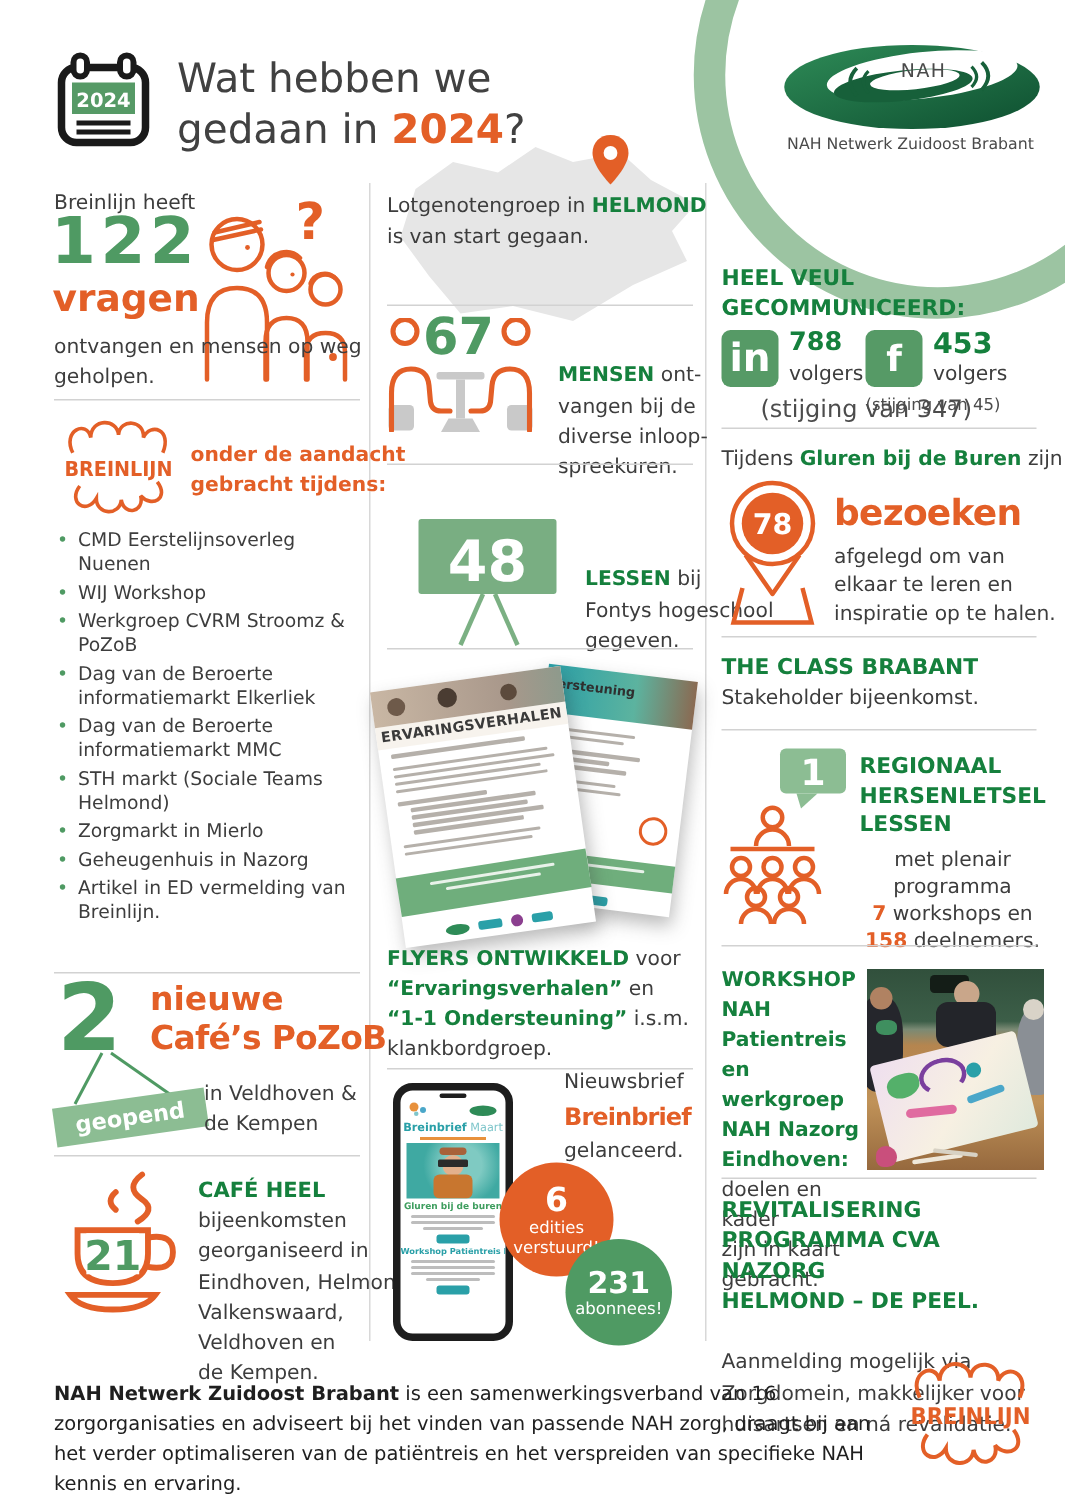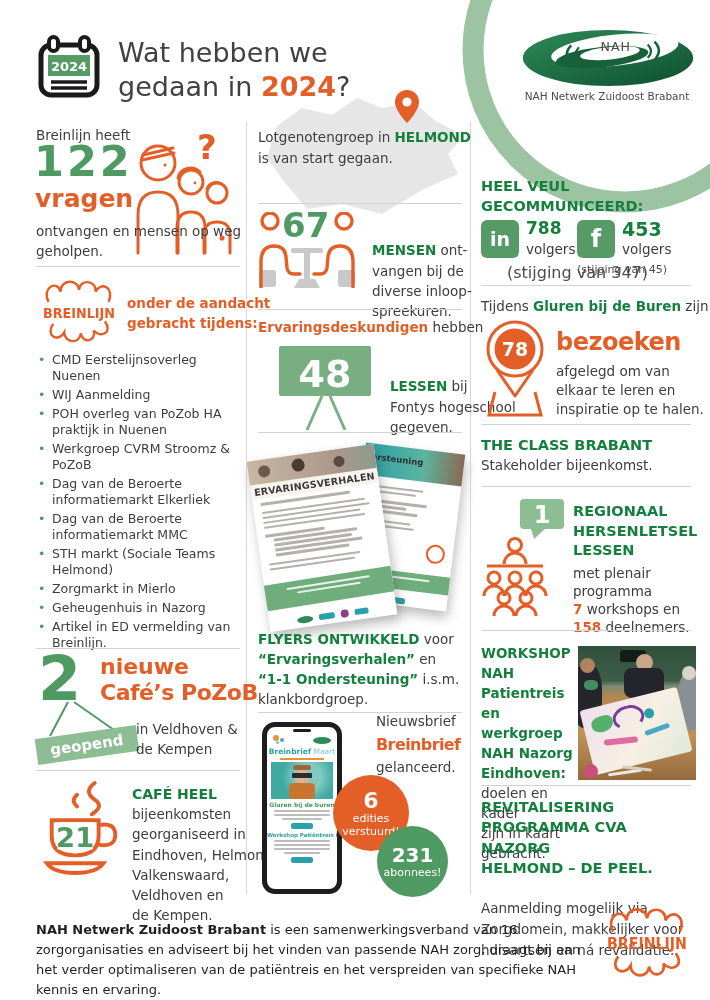--- a/index.html
+++ b/index.html
@@ -118,22 +118,21 @@
       <path d="M17,52 C8,64 22,73 29,61 C29,73 46,74 47,62 C49,74 64,71 61,59 C69,68 82,61 73,49"></path>
     </g>
     <text x="45" y="45" text-anchor="middle" font-size="15" font-weight="bold" fill="#e35f27" textLength="78" lengthAdjust="spacingAndGlyphs">BREINLIJN</text>
   </svg>
 
   <div class="abs b orange pre" style="left:127px;top:294px;font-size:13.5px;line-height:1.45;">onder de aandacht
 gebracht tijdens:</div>
 
   <ul class="attn abs" style="left:38px;top:352px;">
     <li>CMD Eerstelijnsoverleg Nuenen</li>
-    <li>WIJ Aanmelding</li>
-    <li>POH overleg van PoZob HA praktijk in Nuenen</li>
+    <li>WIJ Workshop</li>
     <li>Werkgroep CVRM Stroomz &amp; PoZoB</li>
     <li>Dag van de Beroerte informatiemarkt Elkerliek</li>
     <li>Dag van de Beroerte informatiemarkt MMC</li>
     <li>STH markt (Sociale Teams Helmond)</li>
     <li>Zorgmarkt in Mierlo</li>
     <li>Geheugenhuis in Nazorg</li>
     <li>Artikel in ED vermelding van Breinlijn.</li>
   </ul>
 
   <div class="hline" style="left:36px;top:648px;width:204px;"></div>
@@ -202,23 +201,20 @@
   <div class="abs b green" style="left:282px;top:208px;font-size:34px;line-height:1;">67</div>
   <div class="abs body13 pre" style="left:372px;top:220px;line-height:1.5;">
     <b class="dark">MENSEN</b><span> ont-
 vangen bij de
 diverse inloop-
 spreekuren.</span>
   </div>
 
   <div class="hline" style="left:258px;top:309px;width:204px;"></div>
 
-  <div class="abs body13" style="left:258px;top:318px;">
-    <b class="orange">Ervaringsdeskundigen</b><span> hebben</span>
-  </div>
 
   <svg class="abs" style="left:276px;top:344px;width:98px;height:88px;" viewBox="0 0 98 88">
     <g stroke="#7bb083" stroke-width="3">
       <line x1="46" y1="52" x2="31" y2="86"></line>
       <line x1="54" y1="52" x2="69" y2="86"></line>
     </g>
     <rect x="3" y="2" width="92" height="50" rx="2" fill="#79ae82"></rect>
     <text x="49" y="43" text-anchor="middle" font-size="38" font-weight="bold" fill="#ffffff">48</text>
   </svg>
   <div class="abs body13 pre" style="left:390px;top:356px;line-height:1.5;">
@@ -340,21 +336,21 @@
   </div>
   <div class="abs circle" style="left:377px;top:826px;width:71px;height:71px;background:#4f9a63;z-index:3;">
     <div style="font-size:20px;font-weight:bold;">231</div>
     <div style="font-size:11px;">abonnees!</div>
   </div>
 
   <div class="abs b dark pre" style="left:481px;top:176px;font-size:14.5px;line-height:1.4;">HEEL VEUL
 GECOMMUNICEERD:</div>
 
   <div class="abs" style="left:481px;top:220px;width:38px;height:38px;background:#569a66;border-radius:6px;display:flex;align-items:center;justify-content:center;">
-    <span style="color:#fff;font-weight:bold;font-size:19px;">in</span>
+    <span style="color:#fff;font-weight:bold;font-size:26px;">in</span>
   </div>
   <div class="abs b dark" style="left:526px;top:218px;font-size:17px;">788</div>
   <div class="abs body13" style="left:526px;top:240px;">volgers</div>
   <div class="abs" style="left:467px;top:263px;font-size:16px;color:#4c4c4c;margin-left:40px;">(stijging van 347)</div>
 
   <div class="abs" style="left:577px;top:220px;width:38px;height:38px;background:#569a66;border-radius:6px;display:flex;align-items:center;justify-content:center;">
     <span style="color:#fff;font-weight:bold;font-size:24px;">f</span>
   </div>
   <div class="abs b dark" style="left:622px;top:218px;font-size:19px;">453</div>
   <div class="abs body13" style="left:622px;top:240px;">volgers</div>
@@ -404,21 +400,21 @@
       <circle cx="23" cy="62" r="6"></circle>
         <path d="M13,80 a10,10 0 0 1 20,0"></path>
       <circle cx="45" cy="62" r="6"></circle>
         <path d="M35,80 a10,10 0 0 1 20,0"></path>
     </g>
   </svg>
   <div class="abs" style="left:573px;top:502px;width:124px;">
     <div class="b dark pre" style="font-size:14.5px;line-height:1.35;">REGIONAAL
 HERSENLETSEL
 LESSEN</div>
-    <div class="body13" style="line-height:1.35;margin-top:3px;">
+    <div class="body13" style="line-height:1.35;margin-top:3px;text-align:center;">
       <div>met plenair</div>
       <div>programma</div>
       <div><b class="orange">7</b><span> workshops en</span></div>
       <div><b class="orange">158</b><span> deelnemers.</span></div>
     </div>
   </div>
 
   <div class="hline" style="left:481px;top:630px;width:210px;"></div>
 
   <div class="abs" style="left:481px;top:644px;width:96px;">

